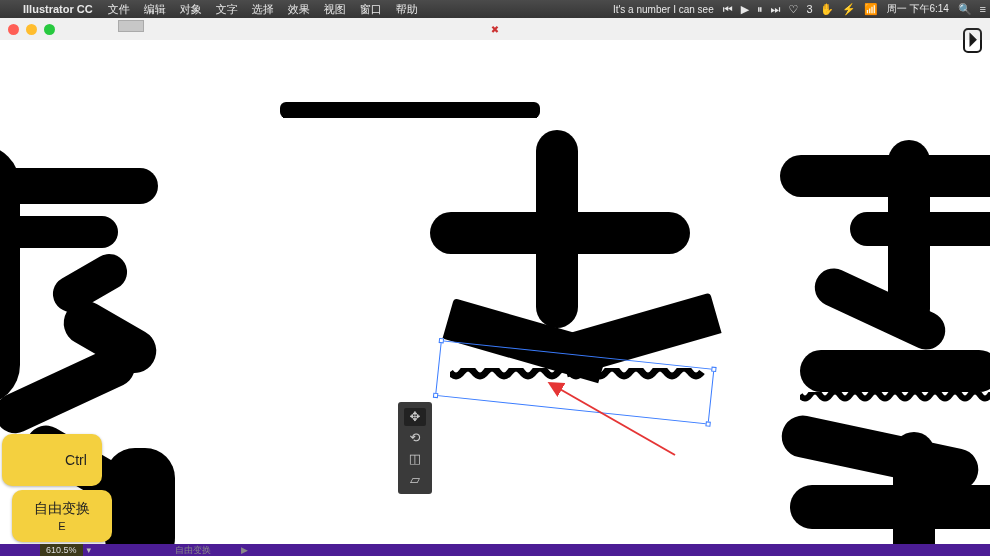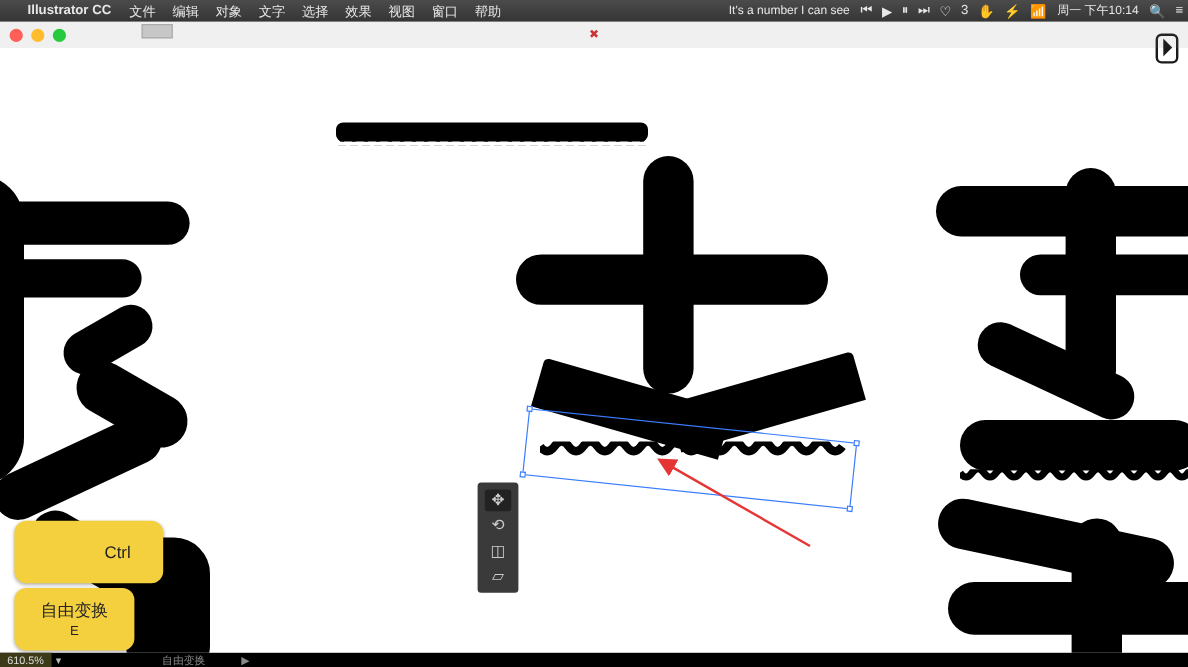--- a/index.html
+++ b/index.html
@@ -84,30 +84,30 @@
 .palette { position:absolute; left: 398px; top: 362px; width: 34px; height: 92px; background: #3a3a3a; border-radius: 3px; display:flex; flex-direction:column; align-items:center; justify-content:space-around; padding:4px 0; }
 .palette .pi { width:22px; height:18px; color:#ccc; font-size:13px; text-align:center; line-height:18px; }
 .palette .pi.active { background:#222; border-radius:2px; }
 
 
 .arrow { position:absolute; left: 540px; top: 340px; width: 140px; height: 80px; pointer-events:none; }
 .arrow svg { width:100%; height:100%; }
 
 
 .keyhint { position:absolute; background: #f4d03f; border-radius: 10px; font-size: 14px; color:#222; display:flex; flex-direction:column; align-items:center; justify-content:center; box-shadow: 0 1px 3px rgba(0,0,0,.3); }
-.kh1 { left: 12px; bottom: 70px; width: 124px; height: 52px; padding-left: 48px; }
+.kh1 { left: 2px; bottom: 70px; width: 100px; height: 52px; padding-left: 48px; }
 .kh2 { left: 12px; bottom: 14px; width: 100px; height: 52px; }
 .keyhint .sub { font-size: 11px; margin-top: 2px; }
 
 
 .watermark { position:absolute; top: 28px; right: 8px; color: rgba(255,255,255,.9); font-size: 28px; font-weight: 700; display:flex; align-items:center; gap:4px; text-shadow:0 0 4px rgba(0,0,0,.3); mix-blend-mode: difference; }
 .watermark .ic { border:2px solid currentColor; border-radius:5px; padding:0 3px; font-size:18px; }
 
 
-.statusbar { position:absolute; left:0; right:0; bottom:0; height:12px; background:#000000; color:#999; font-size:9px; display:flex; align-items:center; }
+.statusbar { position:absolute; left:0; right:0; bottom:0; height:12px; background:#4c1d95; color:#999; font-size:9px; display:flex; align-items:center;padding-left:40px; }
 .statusbar .pct { background:#3d3a1a; padding:0 6px; height:100%; display:flex; align-items:center; color:#ddd;}
 .statusbar .arrow-r { color:#bbb; padding: 0 4px; }
 .statusbar .txt { padding-left: 80px; color:#888;}
 .statusbar .sarrow { margin-left: 30px; color:#888;}
 </style>
 </head>
 <body>
 
 <div class="menubar">
   <div class="apple"></div>
@@ -125,21 +125,21 @@
   <div class="r">It's a number I can see</div>
   <div class="ricon">⏮</div>
   <div class="ricon">▶</div>
   <div class="ricon">⏸</div>
   <div class="ricon">⏭</div>
   <div class="ricon">♡</div>
   <div class="ricon">3</div>
   <div class="ricon">✋</div>
   <div class="ricon">⚡</div>
   <div class="ricon">📶</div>
-  <div class="r">周一 下午10:14</div>
+  <div class="r">周一 下午6:14</div>
   <div class="ricon">🔍</div>
   <div class="ricon">≡</div>
 </div>
 
 <div class="traffic">
   <div class="tl red"></div>
   <div class="tl yellow"></div>
   <div class="tl green"></div>
 </div>
 

